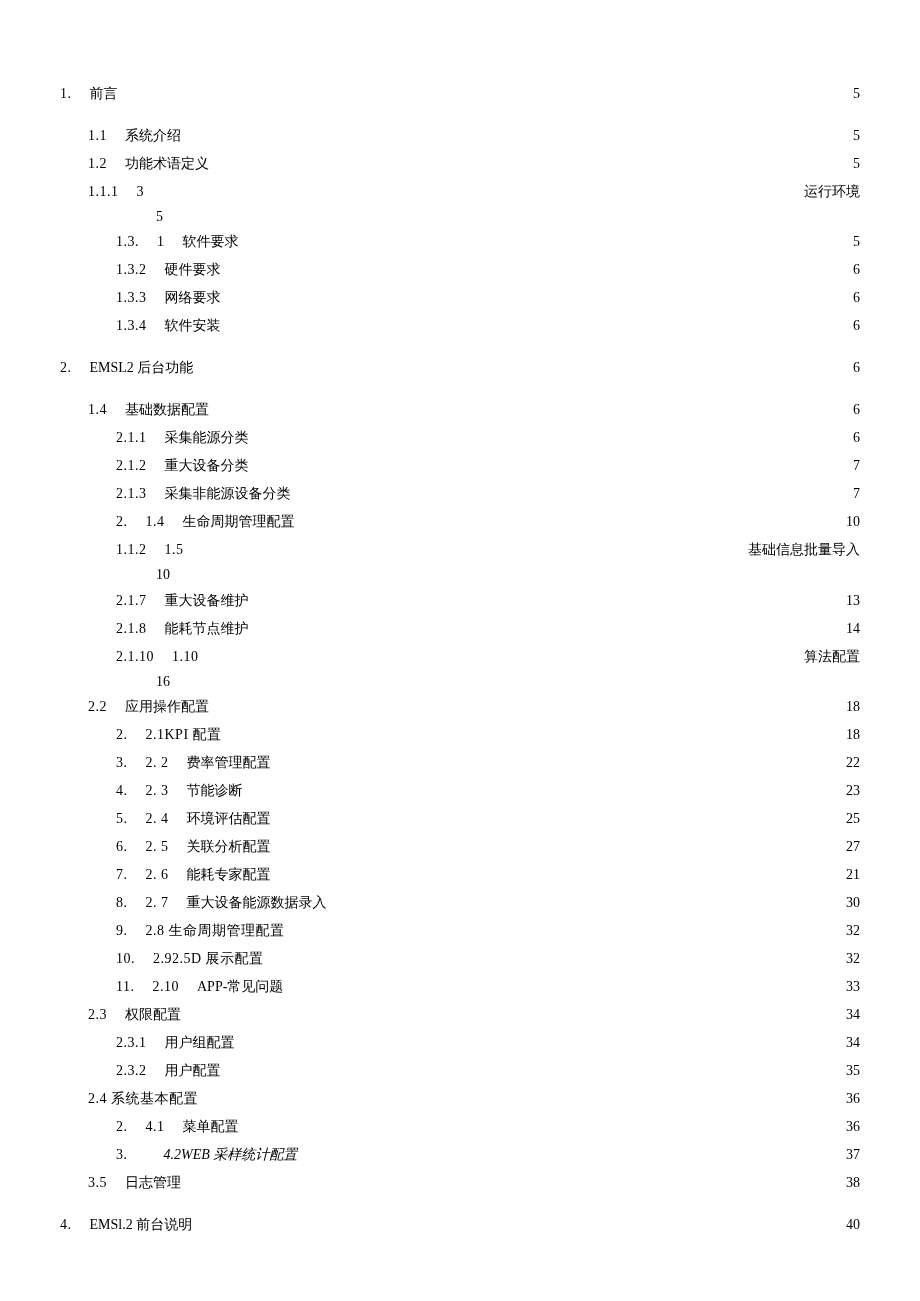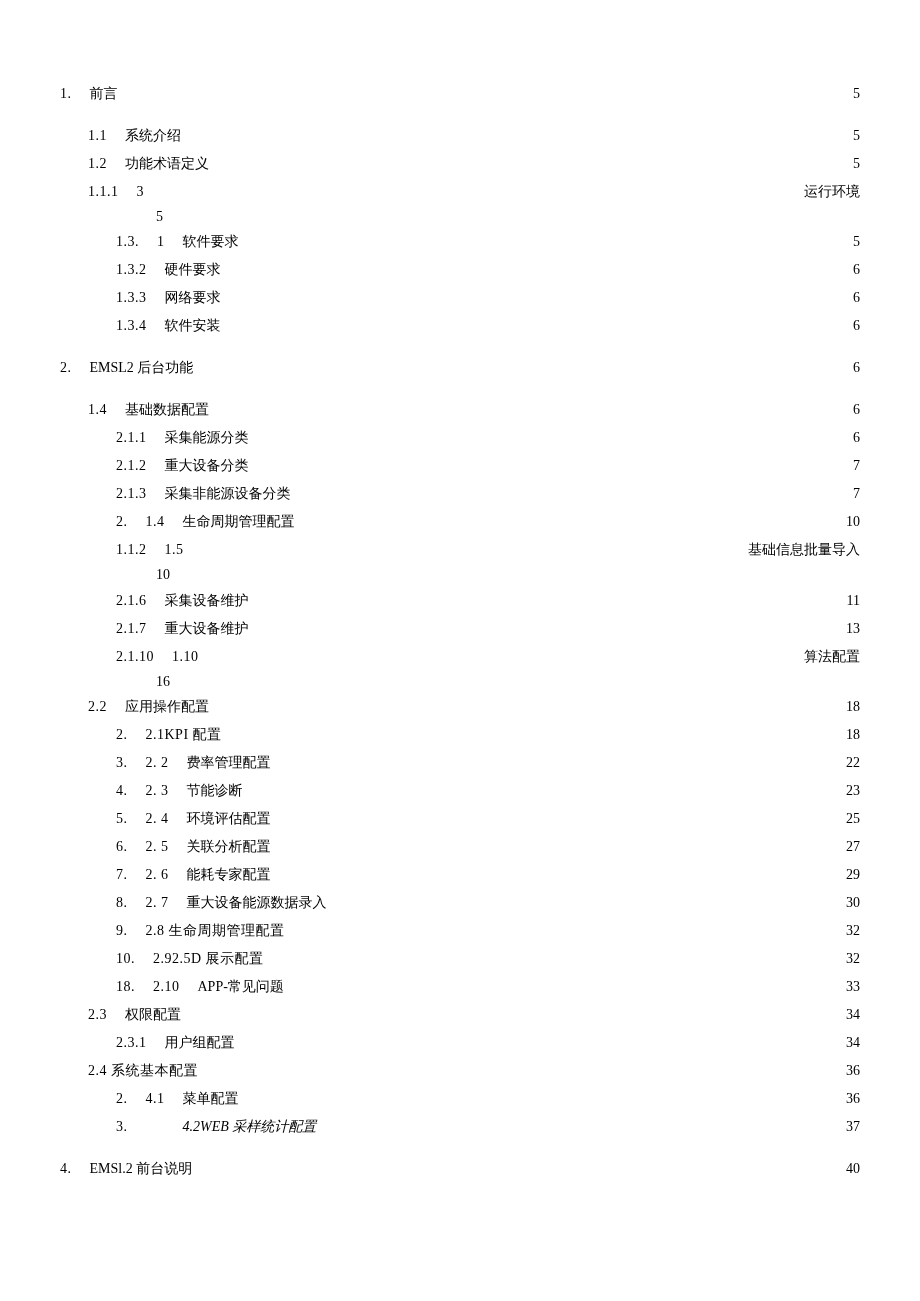--- a/index.html
+++ b/index.html
@@ -61,21 +61,21 @@
   .lvl1 { padding-left: 28px; }
   .lvl2 { padding-left: 56px; }
   
   .wrap-note {
     padding-left: 96px;
     line-height: 1.6;
     font-size: 14px;
   }
   
   .gap { height: 14px; }
-  .italic { font-style: italic; margin-left: 19px; }
+  .italic { font-style: italic; }
 </style>
 </head>
 <body>
 
 <div class="page">
   <div id="toc-container">
       <div class="toc-line lvl0">
         <span class="num">1.</span>
         <span class="sep"></span>
         <span class="title">前言</span>
@@ -198,34 +198,34 @@
       <div class="toc-line lvl2">
         <span class="num">1.1.2</span>
         <span class="sep"></span>
         <span class="num">1.5</span>
         <span style="flex: 0 0 auto; width: 4px;"></span>
         <span class="leader leader-thin"></span>
         <span class="pg">基础信息批量导入</span>
       </div>
       <div class="wrap-note">10</div>
       <div class="toc-line lvl2">
-        <span class="num">2.1.6</span>
-        <span class="sep"></span>
-        <span class="title">采集设备维护</span>
-        <span style="flex: 0 0 auto; width: 4px;"></span>
-        <span class="leader"></span>
-        <span class="pg">11</span>
-      </div>
-      <div class="toc-line lvl2">
         <span class="num">2.1.7</span>
         <span class="sep"></span>
         <span class="title">重大设备维护</span>
         <span style="flex: 0 0 auto; width: 4px;"></span>
         <span class="leader"></span>
         <span class="pg">13</span>
+      </div>
+      <div class="toc-line lvl2">
+        <span class="num">2.1.8</span>
+        <span class="sep"></span>
+        <span class="title">能耗节点维护</span>
+        <span style="flex: 0 0 auto; width: 4px;"></span>
+        <span class="leader"></span>
+        <span class="pg">14</span>
       </div>
       <div class="toc-line lvl2">
         <span class="num">2.1.10</span>
         <span class="sep"></span>
         <span class="num">1.10</span>
         <span style="flex: 0 0 auto; width: 4px;"></span>
         <span class="leader leader-thin"></span>
         <span class="pg">算法配置</span>
       </div>
       <div class="wrap-note">16</div>
@@ -286,21 +286,21 @@
         <span class="pg">27</span>
       </div>
       <div class="toc-line lvl2">
         <span class="num">7.</span>
         <span class="sep"></span>
         <span class="num">2. 6</span>
         <span class="sep"></span>
         <span class="title">能耗专家配置</span>
         <span style="flex: 0 0 auto; width: 4px;"></span>
         <span class="leader"></span>
-        <span class="pg">29</span>
+        <span class="pg">21</span>
       </div>
       <div class="toc-line lvl2">
         <span class="num">8.</span>
         <span class="sep"></span>
         <span class="num">2. 7</span>
         <span class="sep"></span>
         <span class="title">重大设备能源数据录入</span>
         <span style="flex: 0 0 auto; width: 4px;"></span>
         <span class="leader"></span>
         <span class="pg">30</span>
@@ -315,21 +315,21 @@
       </div>
       <div class="toc-line lvl2">
         <span class="num">10.</span>
         <span class="sep"></span>
         <span class="num">2.92.5D 展示配置</span>
         <span style="flex: 0 0 auto; width: 4px;"></span>
         <span class="leader"></span>
         <span class="pg">32</span>
       </div>
       <div class="toc-line lvl2">
-        <span class="num">18.</span>
+        <span class="num">11.</span>
         <span class="sep"></span>
         <span class="num">2.10</span>
         <span class="sep"></span>
         <span class="title">APP-常见问题</span>
         <span style="flex: 0 0 auto; width: 4px;"></span>
         <span class="leader"></span>
         <span class="pg">33</span>
       </div>
       <div class="toc-line lvl1">
         <span class="num">2.3</span>
@@ -340,20 +340,28 @@
         <span class="pg">34</span>
       </div>
       <div class="toc-line lvl2">
         <span class="num">2.3.1</span>
         <span class="sep"></span>
         <span class="title">用户组配置</span>
         <span style="flex: 0 0 auto; width: 4px;"></span>
         <span class="leader"></span>
         <span class="pg">34</span>
       </div>
+      <div class="toc-line lvl2">
+        <span class="num">2.3.2</span>
+        <span class="sep"></span>
+        <span class="title">用户配置</span>
+        <span style="flex: 0 0 auto; width: 4px;"></span>
+        <span class="leader"></span>
+        <span class="pg">35</span>
+      </div>
       <div class="toc-line lvl1">
         <span class="num">2.4 系统基本配置</span>
         <span style="flex: 0 0 auto; width: 4px;"></span>
         <span class="leader"></span>
         <span class="pg">36</span>
       </div>
       <div class="toc-line lvl2">
         <span class="num">2.</span>
         <span class="sep"></span>
         <span class="num">4.1</span>
@@ -365,20 +373,28 @@
       </div>
       <div class="toc-line lvl2">
         <span class="num">3.</span>
         <span class="sep"></span>
         <span class="num"></span>
         <span class="sep"></span>
         <span class="title italic">4.2WEB 采样统计配置</span>
         <span style="flex: 0 0 auto; width: 4px;"></span>
         <span class="leader"></span>
         <span class="pg">37</span>
+      </div>
+      <div class="toc-line lvl1">
+        <span class="num">3.5</span>
+        <span class="sep"></span>
+        <span class="title">日志管理</span>
+        <span style="flex: 0 0 auto; width: 4px;"></span>
+        <span class="leader"></span>
+        <span class="pg">38</span>
       </div>
       <div class="gap"></div>
       <div class="toc-line lvl0">
         <span class="num">4.</span>
         <span class="sep"></span>
         <span class="title">EMSl.2 前台说明</span>
         <span style="flex: 0 0 auto; width: 4px;"></span>
         <span class="leader"></span>
         <span class="pg">40</span>
       </div>

